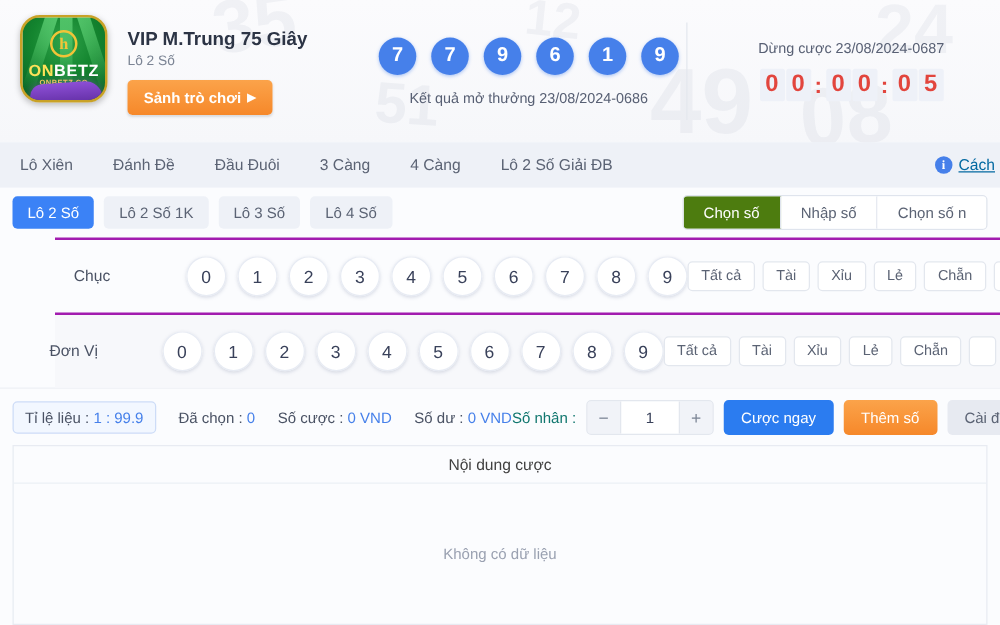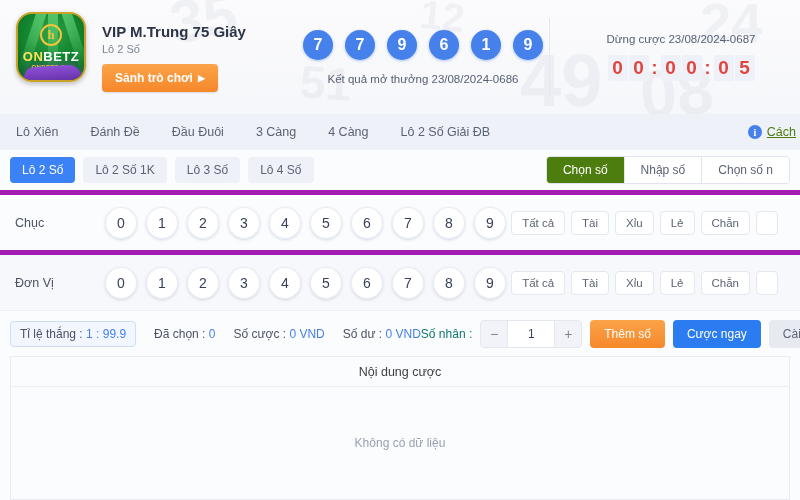--- a/index.html
+++ b/index.html
@@ -107,39 +107,39 @@
     padding: 0 16px; display:flex; align-items:center;
     font-size: 12.5px; color:#5b6374; cursor:pointer; white-space:nowrap;
   }
   .ntab.active { background:#fbfcfe; color:#4680ea; border-radius: 4px 4px 0 0; }
   .nav-right { margin-left:auto; display:flex; align-items:center; gap:5px; padding-right: 4px; overflow:hidden; }
   .info-ic {
     width: 14px; height: 14px; border-radius:50%; background:#4680ea; color:#fff;
     font-size: 10px; font-weight:700; display:flex; align-items:center; justify-content:center;
     font-family:"Liberation Serif", serif;
   }
-  .nav-right span { font-size: 12.5px; color:#4d7c0f; white-space:nowrap;text-decoration:underline; }
+  .nav-right span { font-size: 12.5px; color:#0369a1; white-space:nowrap;text-decoration:underline; }
 
   
   .content { flex:1; background:#fbfcfe; display:flex; flex-direction:column; overflow:hidden; }
 
   .subbar { height: 40px; display:flex; align-items:center; padding: 0 10px; gap: 8px; position:relative; }
   .chip {
     font-size: 12px; padding: 6px 12px; border-radius: 4px;
     background:#eef1f7; color:#5b6374; cursor:pointer; white-space:nowrap;
   }
   .chip.active { background:#3b82f6; color:#fff; }
   .seg { margin-left:auto; display:flex; border:1px solid #dfe4ed; border-radius:4px; overflow:hidden; }
   .seg div { font-size: 12px; padding: 6px 16px; color:#5b6374; background:#fff; cursor:pointer; white-space:nowrap; border-right:1px solid #dfe4ed;}
   .seg div:last-child { border-right:0; }
   .seg div.active { background:#4d7c0f; color:#fff; }
 
   .numrow {
     height: 60px; display:flex; align-items:center; padding: 0 10px;
-    border-top: 5px solid #a21caf; position:relative;
+    border-top: 2px solid #a21caf; position:relative;margin-left:44px;
   }
   .numrow.alt { background:#f7f8fb;justify-content:center; }
   .rowlabel { width: 95px; font-size: 12.5px; color:#4a5264; padding-left: 5px; flex:0 0 95px; }
   .circles { display:flex; gap: 9px; }
   .circ {
     width: 32px; height: 32px; border-radius:50%; background:#fff;
     display:flex; align-items:center; justify-content:center;
     font-size: 14px; color:#39415a; cursor:pointer;
     box-shadow: 0 1px 3px rgba(120,130,160,.28), 0 0 0 1px rgba(225,230,240,.8) inset;
   }
@@ -319,21 +319,21 @@
         <div class="qbtn">Tài</div>
         <div class="qbtn">Xỉu</div>
         <div class="qbtn">Lẻ</div>
         <div class="qbtn">Chẵn</div>
         <div class="qbtn cut"></div>
       </div>
     </div>
 
     <div class="betbar">
       <div class="rate">
-        <span>Tỉ lệ thắng :</span>
+        <span>Tỉ lệ liệu :</span>
         <b>1 : 99.9</b>
       </div>
       <div class="stat">
         <span>Đã chọn :</span>
         <b>0</b>
       </div>
       <div class="stat">
         <span>Số cược :</span>
         <b>0 VND</b>
       </div>
@@ -342,22 +342,22 @@
         <b>0 VND</b>
       </div>
 
       <div class="multi">
         <span class="multi-label">Số nhân :</span>
         <div class="stepper">
           <button>−</button>
           <input type="text" value="1" style="">
           <button>+</button>
         </div>
+        <button class="abtn blue">Cược ngay</button>
         <button class="abtn orange">Thêm số</button>
-        <button class="abtn blue">Cược ngay</button>
         <button class="abtn gray">Cài đặt</button>
       </div>
     </div>
 
     <div class="tablewrap">
       <div class="tbl-title">Nội dung cược</div>
       <div class="tbl-body">
         <div class="empty">Không có dữ liệu</div>
       </div>
     </div>

